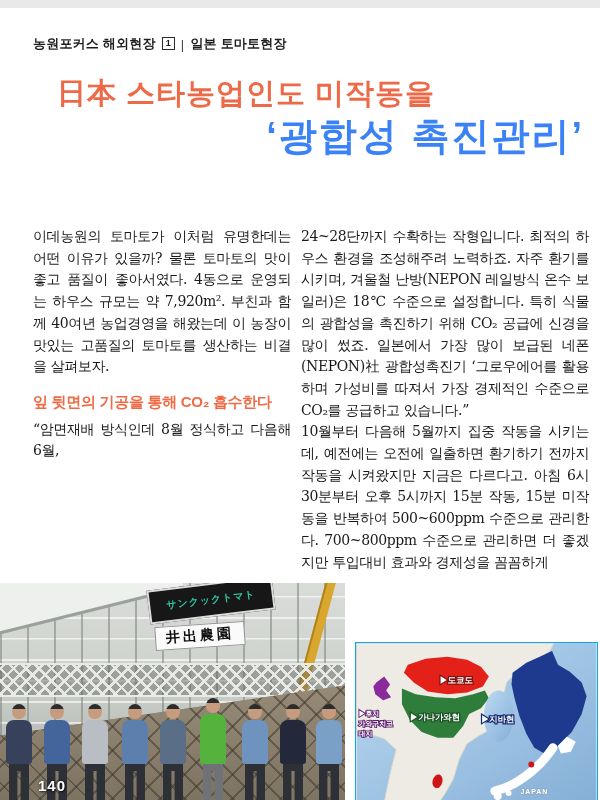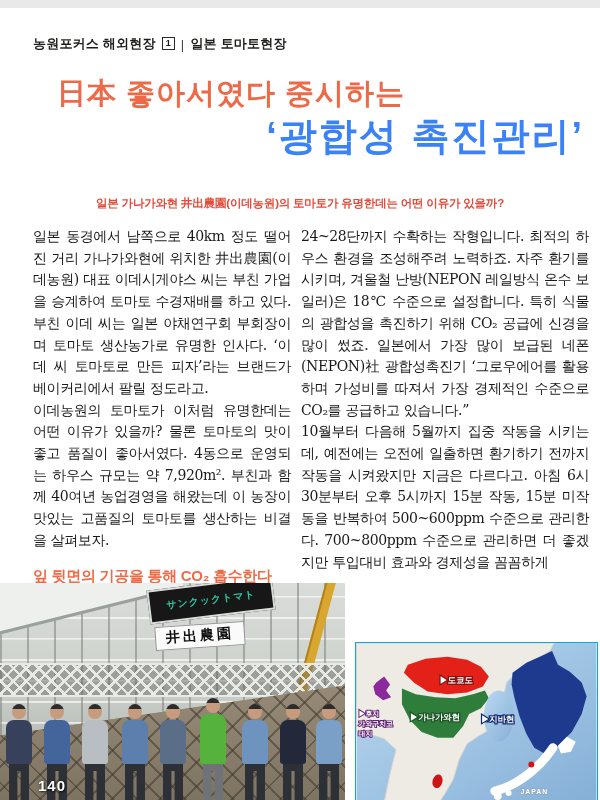--- a/index.html
+++ b/index.html
@@ -88,27 +88,25 @@
 
 <div class="page">
 
   <div class="header">
     <span>농원포커스 해외현장</span>
     <span class="issue-box">1</span>
     <span class="divider">|</span>
     <span>일본 토마토현장</span>
   </div>
 
-  <div class="title-line1">日本 좋아서였다 중시하는</div>
+  <div class="title-line1">日本 스타농업인도 미작동을</div>
   <div class="title-line2">‘광합성 촉진관리’</div>
-  <div class="subtitle">일본 가나가와현 井出農園(이데농원)의 토마토가 유명한데는 어떤 이유가 있을까?</div>
 
   <div class="columns">
     <div class="col col1">
-      <p>일본 동경에서 남쪽으로 40km 정도 떨어진 거리 가나가와현에 위치한 井出農園(이데농원) 대표 이데시게야스 씨는 부친 가업을 승계하여 토마토 수경재배를 하고 있다. 부친 이데 씨는 일본 야채연구회 부회장이며 토마토 생산농가로 유명한 인사다. ‘이데 씨 토마토로 만든 피자’라는 브랜드가 베이커리에서 팔릴 정도라고.</p>
       <p>이데농원의 토마토가 이처럼 유명한데는 어떤 이유가 있을까? 물론 토마토의 맛이 좋고 품질이 좋아서였다. 4동으로 운영되는 하우스 규모는 약 7,920m². 부친과 함께 40여년 농업경영을 해왔는데 이 농장이 맛있는 고품질의 토마토를 생산하는 비결을 살펴보자.</p>
       <p class="subheading">잎 뒷면의 기공을 통해 CO₂ 흡수한다</p>
       <p>“암면재배 방식인데 8월 정식하고 다음해 6월,</p>
     </div>
     <div class="col col2">
       <p>24~28단까지 수확하는 작형입니다. 최적의 하우스 환경을 조성해주려 노력하죠. 자주 환기를 시키며, 겨울철 난방(NEPON 레일방식 온수 보일러)은 18℃ 수준으로 설정합니다. 특히 식물의 광합성을 촉진하기 위해 CO₂ 공급에 신경을 많이 썼죠. 일본에서 가장 많이 보급된 네폰(NEPON)社 광합성촉진기 ‘그로우에어를 활용하며 가성비를 따져서 가장 경제적인 수준으로 CO₂를 공급하고 있습니다.”</p>
       <p>10월부터 다음해 5월까지 집중 작동을 시키는데, 예전에는 오전에 일출하면 환기하기 전까지 작동을 시켜왔지만 지금은 다르다고. 아침 6시 30분부터 오후 5시까지 15분 작동, 15분 미작동을 반복하여 500~600ppm 수준으로 관리한다. 700~800ppm 수준으로 관리하면 더 좋겠지만 투입대비 효과와 경제성을 꼼꼼하게</p>
     </div>
   </div>
 

